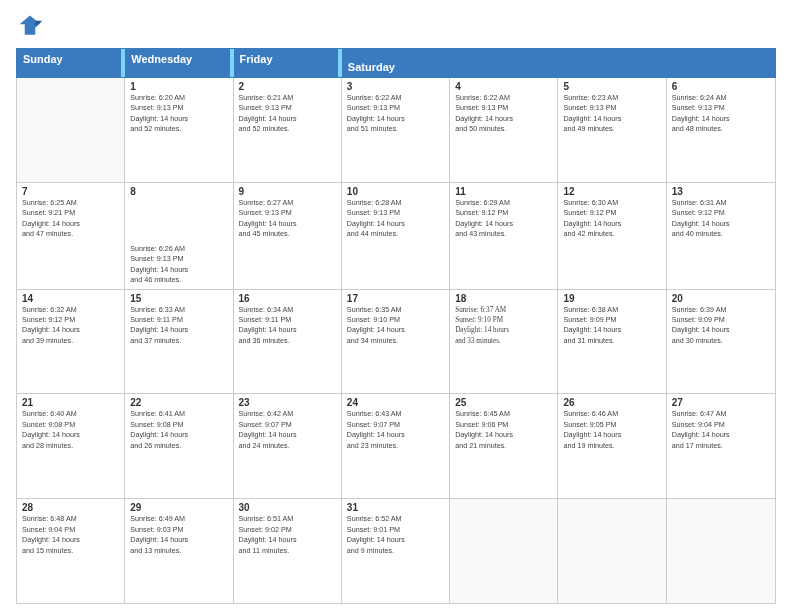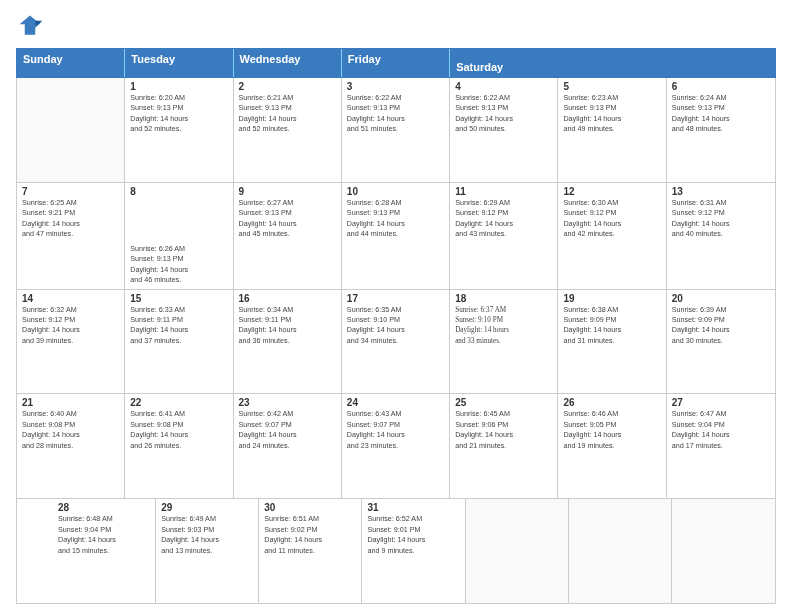--- a/index.html
+++ b/index.html
@@ -67,38 +67,38 @@
       grid-template-columns: repeat(7, 1fr);
       background: #3a7bbf;
       border: 1px solid #3a7bbf;
     }
     .cal-header-cell {
       color: #fff;
       font-size: 11px;
       font-weight: bold;
       padding: 4px 6px;
       text-align: left;
-      border-right: 1px solid #7dd3fc;
+      border-right: 4px solid #7dd3fc;
     }
     .cal-header-cell:last-child { border-right: none; margin-top: 8px; }
     .cal-body {
       flex: 1;
       display: flex;
       flex-direction: column;
       border-left: 1px solid #ccc;
       border-right: 1px solid #ccc;
       border-bottom: 1px solid #ccc;
     }
     .cal-week {
       display: grid;
       grid-template-columns: repeat(7, 1fr);
       flex: 1;
       border-bottom: 1px solid #ccc;
     }
-    .cal-week:last-child { border-bottom: none; margin-left: 36px; }
+    .cal-week:last-child { border-bottom: none; }
     .cal-cell {
       border-right: 1px solid #ccc;
       padding: 3px 5px;
       font-size: 7.5px;
       color: #333;
       vertical-align: top;
       min-height: 0;
     }
     .cal-cell:last-child { border-right: none; }
     .cal-cell.empty { background: #f9f9f9; }
@@ -132,21 +132,20 @@
     </div>
     <div class="title-block">
       <div class="calendar-title"></div>
       <div class="calendar-subtitle"></div>
     </div>
   </div>
 
   <div class="calendar">
     <div class="cal-header-row">
     <div class="cal-header-cell">Sunday</div>
-        <div class="cal-header-cell">Tuesday</div>
         <div class="cal-header-cell">Wednesday</div>
         <div class="cal-header-cell">Friday</div>
         <div class="cal-header-cell">Saturday</div>
       </div>
     <div class="cal-body">
     <div class="cal-week">
           <div class="cal-cell empty"></div>
           <div class="cal-cell">
             <span class="day-num">1</span>
             <div class="day-info" style="white-space: pre-line;">Sunrise: 6:20 AM

